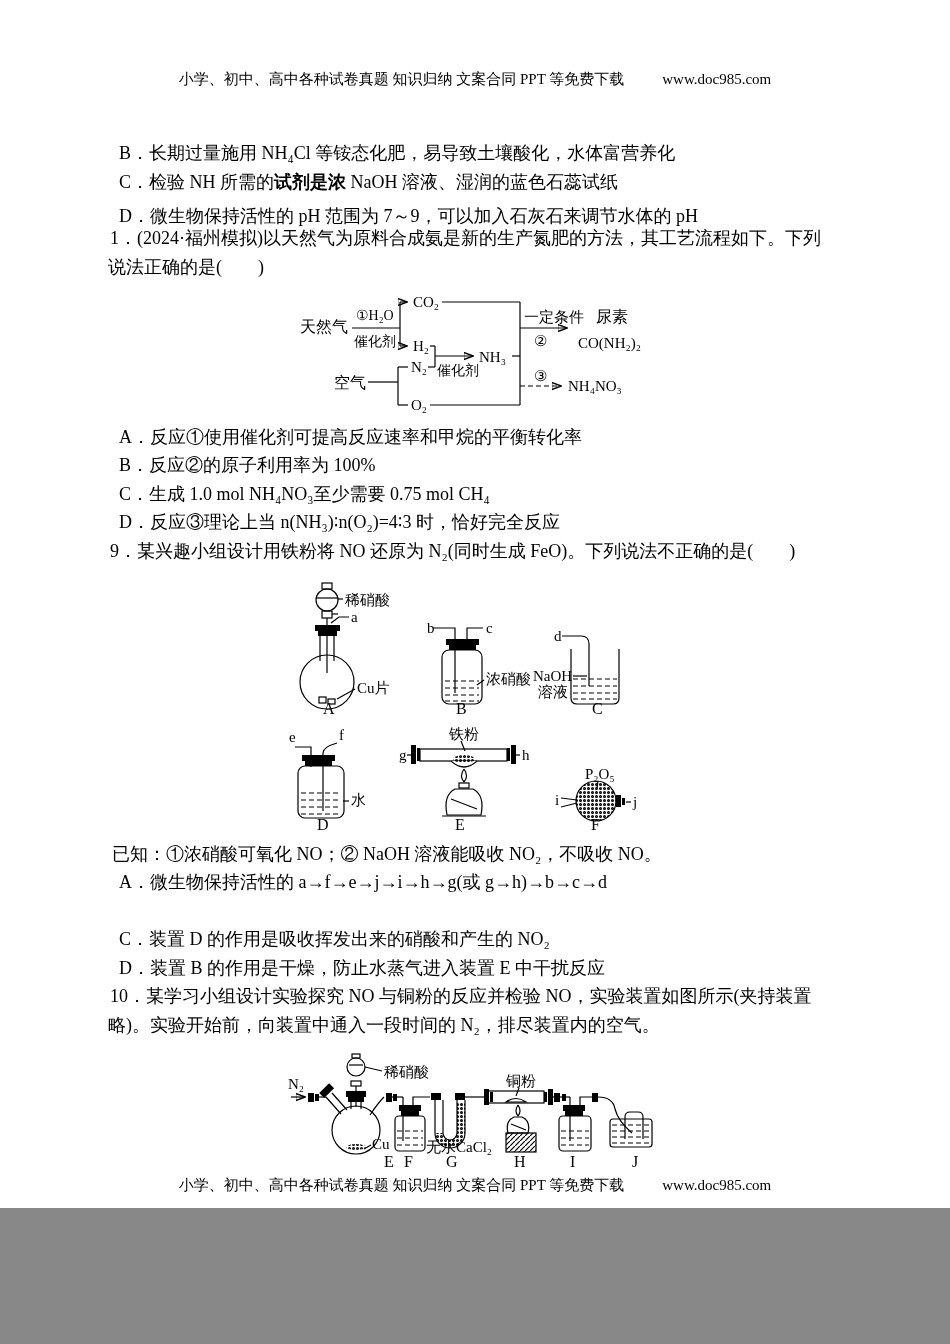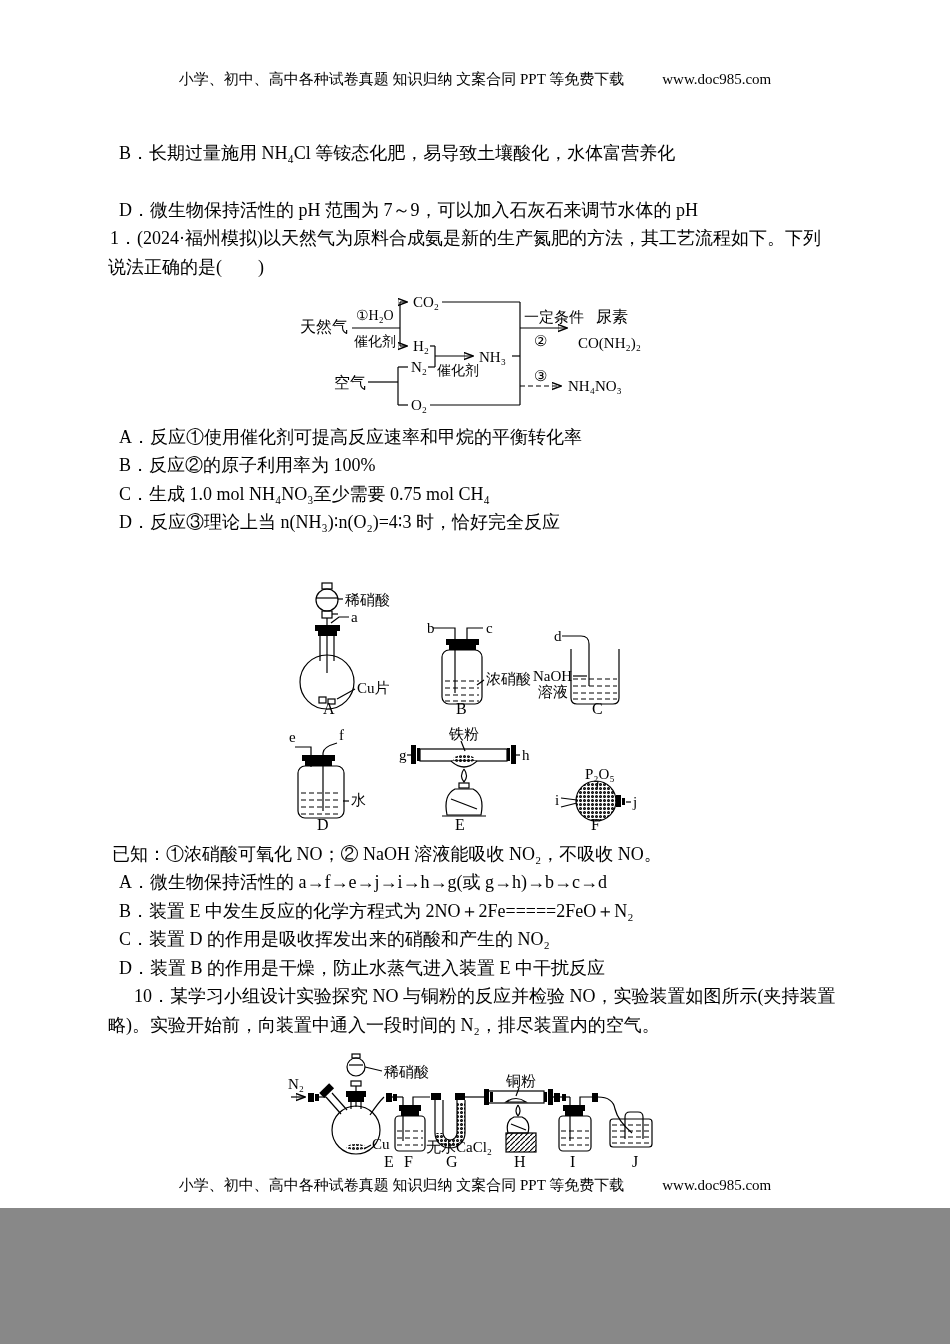--- a/index.html
+++ b/index.html
@@ -23,21 +23,22 @@
   .draw .wfill{fill:#fff;stroke:#000;}
 </style>
 </head>
 <body>
 
 <div class="page">
 
   <div class="hf" style="top:70px;"><span>小学、初中、高中各种试卷真题 知识归纳 文案合同 PPT 等免费下载</span><span class="gap"></span><span>www.doc985.com</span></div>
 
   <div class="line" style="top:141px;left:119px;">B．长期过量施用 NH₄Cl 等铵态化肥，易导致土壤酸化，水体富营养化</div>
-  <div class="line" style="top:198px;left:119px;">D．微生物保持活性的 pH 范围为 7～9，可以加入石灰石来调节水体的 pH</div>
+  <div class="line" style="top:170px;left:119px;"><span>C．检验 NH 所需的</span><span class="bold">试剂是浓</span><span> NaOH 溶液、湿润的蓝色石蕊试纸</span></div>
+  <div class="line" style="top:204px;left:119px;">D．微生物保持活性的 pH 范围为 7～9，可以加入石灰石来调节水体的 pH</div>
 
   <div class="line" style="top:226px;left:110px;">1．(2024·福州模拟)以天然气为原料合成氨是新的生产氮肥的方法，其工艺流程如下。下列</div>
   <div class="line" style="top:255px;left:108px;">说法正确的是(　　)</div>
 
   <svg class="draw" style="left:272px;top:288px;" width="470" height="140" viewBox="0 0 470 140">
     <defs>
       <marker id="arr" markerWidth="9" markerHeight="8" refX="7" refY="3" orient="auto">
         <path d="M0,0 L8,3 L0,6 Z" fill="#000" stroke="none"></path>
       </marker>
     </defs>
@@ -75,20 +76,21 @@
     <line x1="248" y1="98" x2="288" y2="98" class="dashed-arrow" marker-end="url(#arr)"></line>
     <text x="262" y="93">③</text>
     <text x="296" y="103">NH₄NO₃</text>
   </svg>
 
   <div class="line" style="top:425px;left:119px;">A．反应①使用催化剂可提高反应速率和甲烷的平衡转化率</div>
   <div class="line" style="top:453px;left:119px;">B．反应②的原子利用率为 100%</div>
   <div class="line" style="top:482px;left:119px;">C．生成 1.0 mol NH₄NO₃至少需要 0.75 mol CH₄</div>
   <div class="line" style="top:510px;left:119px;">D．反应③理论上当 n(NH₃)∶n(O₂)=4∶3 时，恰好完全反应</div>
 
+  <div class="line" style="top:539px;left:110px;">9．某兴趣小组设计用铁粉将 NO 还原为 N₂(同时生成 FeO)。下列说法不正确的是(　　)</div>
 
   <svg class="draw" style="left:255px;top:583px;" width="405" height="250" viewBox="0 0 405 250">
     <defs>
       <pattern id="dotpat" width="4" height="4" patternUnits="userSpaceOnUse">
         <circle cx="1.5" cy="1.5" r="0.9" fill="#000" stroke="none"></circle>
       </pattern>
       <pattern id="hatchpat" width="5" height="5" patternUnits="userSpaceOnUse">
         <path d="M0,5 L5,0" stroke="#000" stroke-width="1" fill="none"></path>
       </pattern>
     </defs>
@@ -196,25 +198,24 @@
       <rect x="361" y="212" width="5" height="12" class="fillb"></rect>
       <rect x="367" y="215" width="3" height="7" class="fillb"></rect>
       <line x1="371" y1="219" x2="376" y2="219"></line>
       <text x="378" y="224">j</text>
       <text x="336" y="247" class="big">F</text>
     </g>
   </svg>
 
   <div class="line" style="top:842px;left:112px;">已知：①浓硝酸可氧化 NO；② NaOH 溶液能吸收 NO₂，不吸收 NO。</div>
   <div class="line" style="top:870px;left:119px;">A．微生物保持活性的 a→f→e→j→i→h→g(或 g→h)→b→c→d</div>
-  <div class="line" style="top:899px;left:119px;">B．装置 E 中发生反应的化学方程式为 2NO＋2Fe=====2FeO＋N₂</div>
   <div class="line" style="top:927px;left:119px;">C．装置 D 的作用是吸收挥发出来的硝酸和产生的 NO₂</div>
   <div class="line" style="top:956px;left:119px;">D．装置 B 的作用是干燥，防止水蒸气进入装置 E 中干扰反应</div>
 
-  <div class="line" style="top:984px;left:110px;margin-left:24px;">10．某学习小组设计实验探究 NO 与铜粉的反应并检验 NO，实验装置如图所示(夹持装置</div>
+  <div class="line" style="top:984px;left:110px;">10．某学习小组设计实验探究 NO 与铜粉的反应并检验 NO，实验装置如图所示(夹持装置</div>
   <div class="line" style="top:1013px;left:108px;">略)。实验开始前，向装置中通入一段时间的 N₂，排尽装置内的空气。</div>
 
   <svg class="draw" style="left:280px;top:1051px;" width="395" height="122" viewBox="0 0 395 122">
 
     <g>
       <text x="8" y="38">N₂</text>
       <line x1="11" y1="46" x2="24" y2="46" marker-end="url(#arr)"></line>
       <rect x="28" y="42" width="6" height="9" class="fillb"></rect>
       <rect x="35" y="43" width="4" height="7" class="fillb"></rect>
       <line x1="39" y1="46" x2="46" y2="46"></line>

